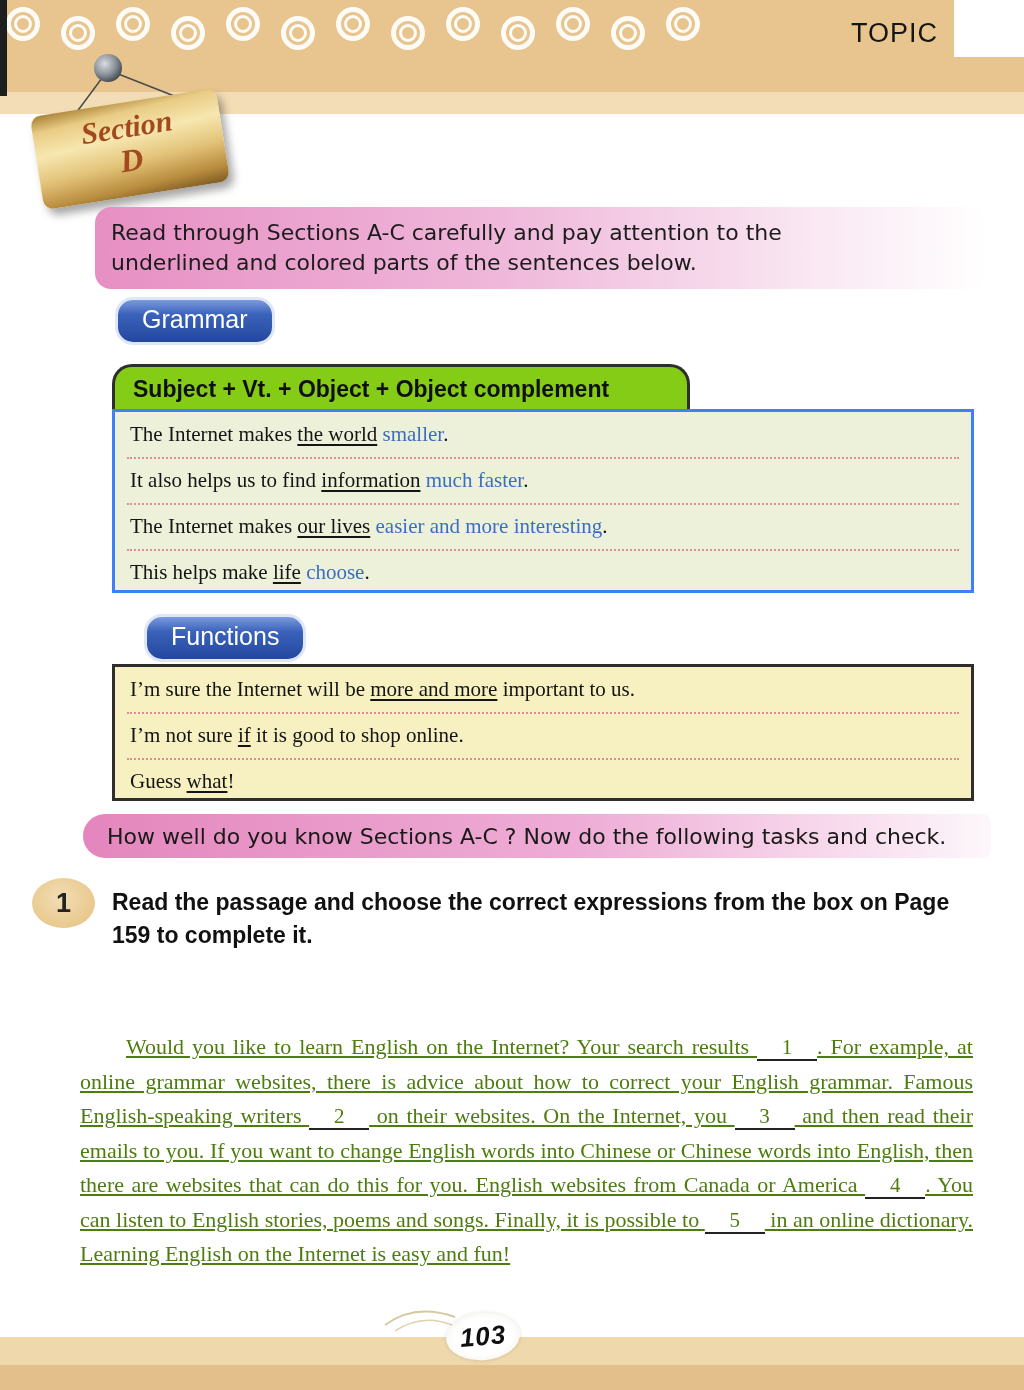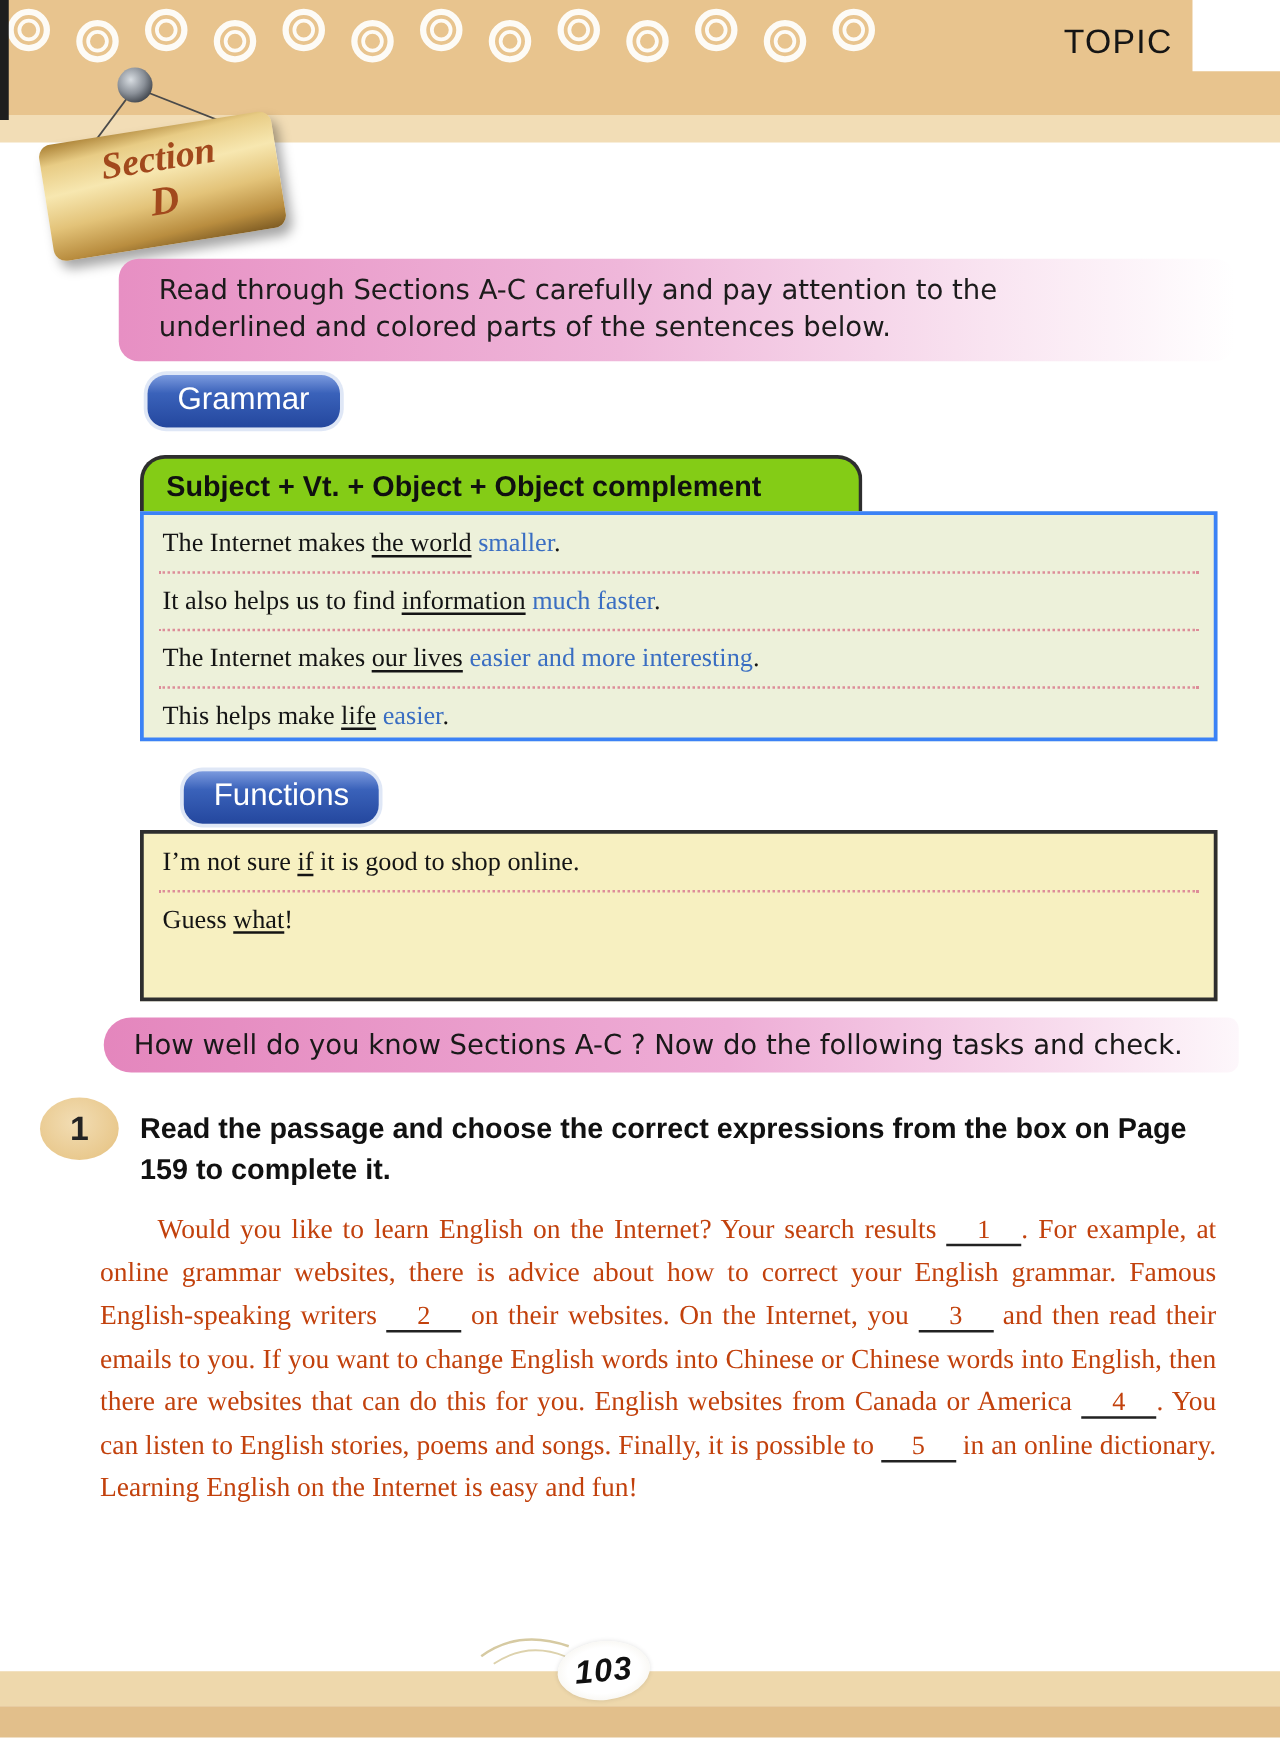--- a/index.html
+++ b/index.html
@@ -23,21 +23,21 @@
   .tag-sign{position:absolute;left:16px;top:54px;width:188px;height:94px;transform:rotate(-9deg);
     background:linear-gradient(175deg,#a97f33 0%,#e8cc85 16%,#f7e7b0 38%,#e3c379 62%,#b98d3f 85%,#7c5a22 100%);
     border-radius:10px;box-shadow:4px 7px 9px rgba(0,0,0,.35);}
   .tag-line1{font-family:"Liberation Serif",serif;font-style:italic;font-weight:bold;color:#a2491d;
     font-size:30px;text-align:center;margin-top:8px;}
   .tag-line2{font-family:"Liberation Serif",serif;font-style:italic;font-weight:bold;color:#a2491d;
     font-size:32px;text-align:center;margin-top:-2px;}
   
   .intro-box{position:absolute;left:95px;top:207px;width:893px;height:82px;border-radius:16px;
     background:linear-gradient(90deg,#e78fc3 0%,#efb7da 45%,#f9e4f1 78%,#ffffff 100%);
-    display:flex;align-items:center;box-sizing:border-box;padding:0 95px 0 32px;
+    display:flex;align-items:center;box-sizing:border-box;padding:0 95px 0 16px;
     font-family:"DejaVu Sans",sans-serif;font-size:22px;line-height:30px;color:#1c1c1c;}
   .check-bar{position:absolute;left:83px;top:814px;width:908px;height:44px;border-radius:22px 9px 9px 22px;
     background:linear-gradient(90deg,#e486bd 0%,#eeadd6 55%,#f8ddee 85%,#fdf7fb 100%);
     display:flex;align-items:center;box-sizing:border-box;padding-left:24px;
     font-family:"DejaVu Sans",sans-serif;font-size:22px;color:#191919;}
   
   .pill-button{position:absolute;left:118px;padding:5px 24px 8px;border-radius:15px;
     background:linear-gradient(180deg,#7b9ade 0%,#3a62ba 35%,#24479e 100%);
     color:#fff;font-weight:normal;font-size:25px;
     box-shadow:0 0 0 3px rgba(150,175,225,.30);}
@@ -56,22 +56,22 @@
   .ex-row:last-child{border-bottom:none;}
   .u{text-decoration:underline;text-underline-offset:3px;}
   .blue{color:#3a6ec2;}
   
   .task-badge{position:absolute;left:32px;top:878px;width:63px;height:50px;border-radius:50%;
     background:radial-gradient(ellipse at 45% 40%,#f2ddb4,#e9c98e 70%,#dfb977);
     display:flex;align-items:center;justify-content:center;font-weight:bold;font-size:27px;color:#232323;}
   .task-text{position:absolute;left:112px;top:886px;width:872px;font-weight:bold;font-size:23px;
     line-height:33px;color:#111111;}
   
-  .passage{position:absolute;left:80px;top:944px;width:893px;font-family:"Liberation Serif",serif;
-    font-size:22px;line-height:34.5px;color:#c2410c;text-align:justify;text-indent:46px;}
+  .passage{position:absolute;left:80px;top:1008px;width:893px;font-family:"Liberation Serif",serif;
+    font-size:22px;line-height:34.5px;color:#4d7c0f;text-align:justify;text-indent:46px;text-decoration:underline;}
   .blank{display:inline-block;min-width:60px;text-indent:0;text-align:center;
     border-bottom:2px solid #222;line-height:24px;font-size:21px;}
   
   .band-bottom1{position:absolute;left:0;top:1337px;width:1024px;height:28px;background:#eed8ac;}
   .band-bottom2{position:absolute;left:0;top:1365px;width:1024px;height:25px;background:#e2bf8b;}
   .page-oval{position:absolute;left:446px;top:1313px;width:74px;height:47px;border-radius:50%;
     background:radial-gradient(#ffffff 55%,#efece2);box-shadow:0 0 4px rgba(0,0,0,.12);
     display:flex;align-items:center;justify-content:center;transform:rotate(-5deg);
     font-style:italic;font-weight:bold;font-size:26px;letter-spacing:1px;color:#101010;}
   .swirl{position:absolute;left:380px;top:1295px;}
@@ -126,27 +126,30 @@
   <div class="ex-row">
     <span>The Internet makes </span><span class="u">the world</span><span class="blue"> smaller</span><span>.</span>
   </div>
   <div class="ex-row">
     <span>It also helps us to find </span><span class="u">information</span><span class="blue"> much faster</span><span>.</span>
   </div>
   <div class="ex-row">
     <span>The Internet makes </span><span class="u">our lives</span><span class="blue"> easier and more interesting</span><span>.</span>
   </div>
   <div class="ex-row">
-    <span>This helps make </span><span class="u">life</span><span class="blue"> easier</span><span>.</span>
+    <span>This helps make </span><span class="u">life</span><span class="blue"> choose</span><span>.</span>
   </div>
 </div>
 
 <div class="pill-button pill-functions">Functions</div>
 
 <div class="functions-body">
+  <div class="ex-row">
+    <span>I’m sure the Internet will be </span><span class="u">more and more</span><span> important to us.</span>
+  </div>
   <div class="ex-row">
     <span>I’m not sure </span><span class="u">if</span><span> it is good to shop online.</span>
   </div>
   <div class="ex-row">
     <span>Guess </span><span class="u">what</span><span>!</span>
   </div>
 </div>
 
 <div class="check-bar">
   <span>How well do you know Sections A-C ? Now do the following tasks and check.</span>

